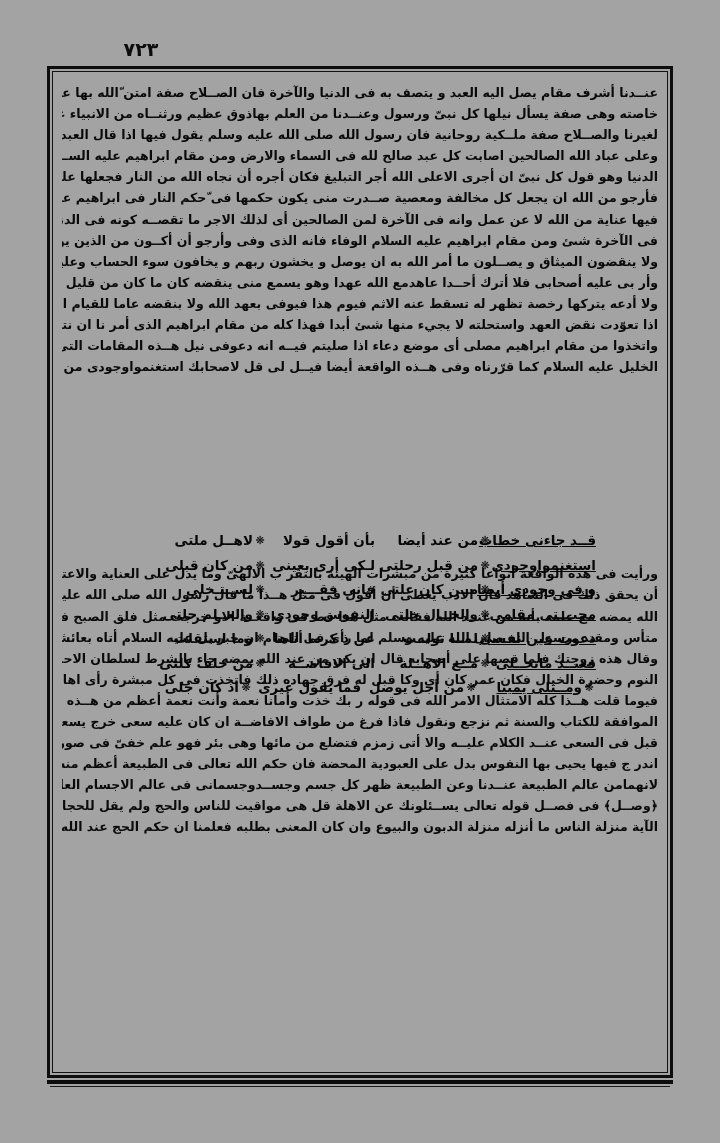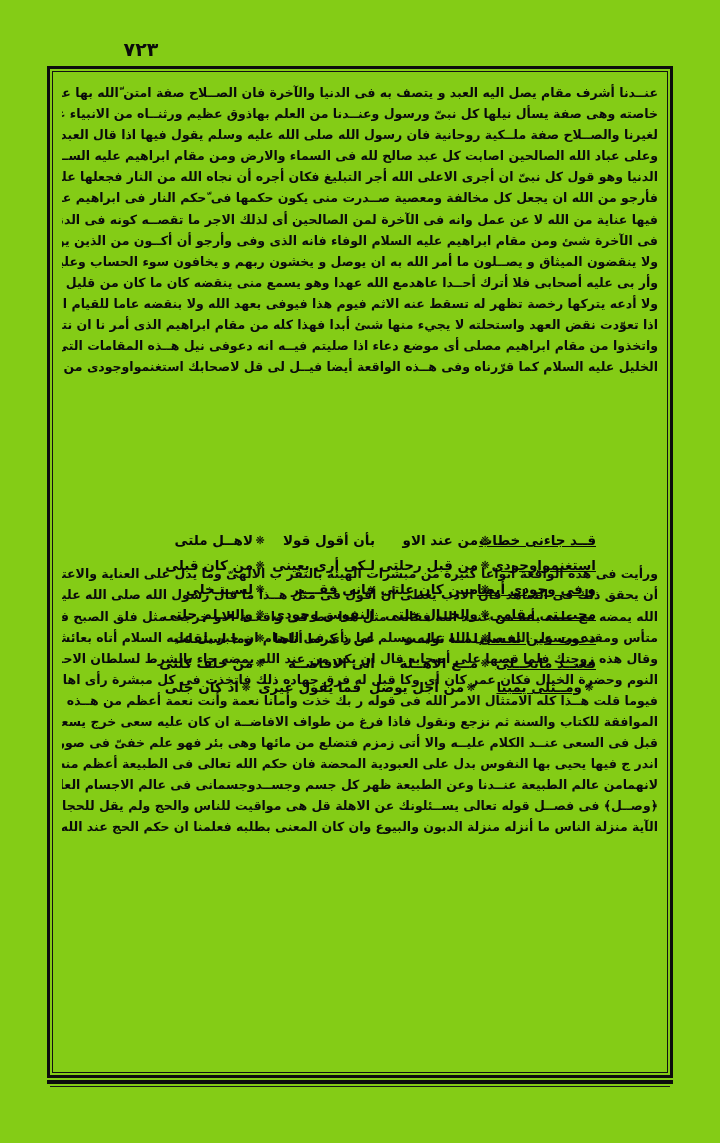--- a/index.html
+++ b/index.html
@@ -11,21 +11,21 @@
     width: 720px;
     height: 1143px;
     position: relative;
     font-family: "DejaVu Sans", sans-serif;
     overflow: hidden;
   }
 
   #page {
     position: absolute;
     inset: 0;
-    background: #84cc16;
+    background: #a3a3a3;
   }
 
   
   .folio {
     position: absolute;
     top: 38px;
     left: 96px;
     width: 90px;
     text-align: center;
     font-family: "DejaVu Sans", sans-serif;
@@ -197,21 +197,21 @@
       <span class="line last">الآية منزلة الناس ما أنزله منزلة الدبون والبيوع وان كان المعنى بطلبه فعلمنا ان حكم الحج عند الله ليس كحكم الاشياء التى</span>
     </div>
 
   </div>
 
   <div class="poem">
 
     <div class="poem-row">
       <span class="hemi c1">قــد جاءنى خطاب</span>
       <span class="star">❋</span>
-      <span class="hemi c2">من عند الاو</span>
+      <span class="hemi c2">من عند أيضا</span>
       <span class="hemi c3">بأن أقول قولا</span>
       <span class="star">❋</span>
       <span class="hemi c4">لاهــل ملتى</span>
     </div>
 
     <div class="poem-row">
       <span class="hemi c1">استغنمواوجودى</span>
       <span class="star">❋</span>
       <span class="hemi c2">من قبل رحلتى</span>
       <span class="hemi c3">لـكى أرى بعينى</span>

